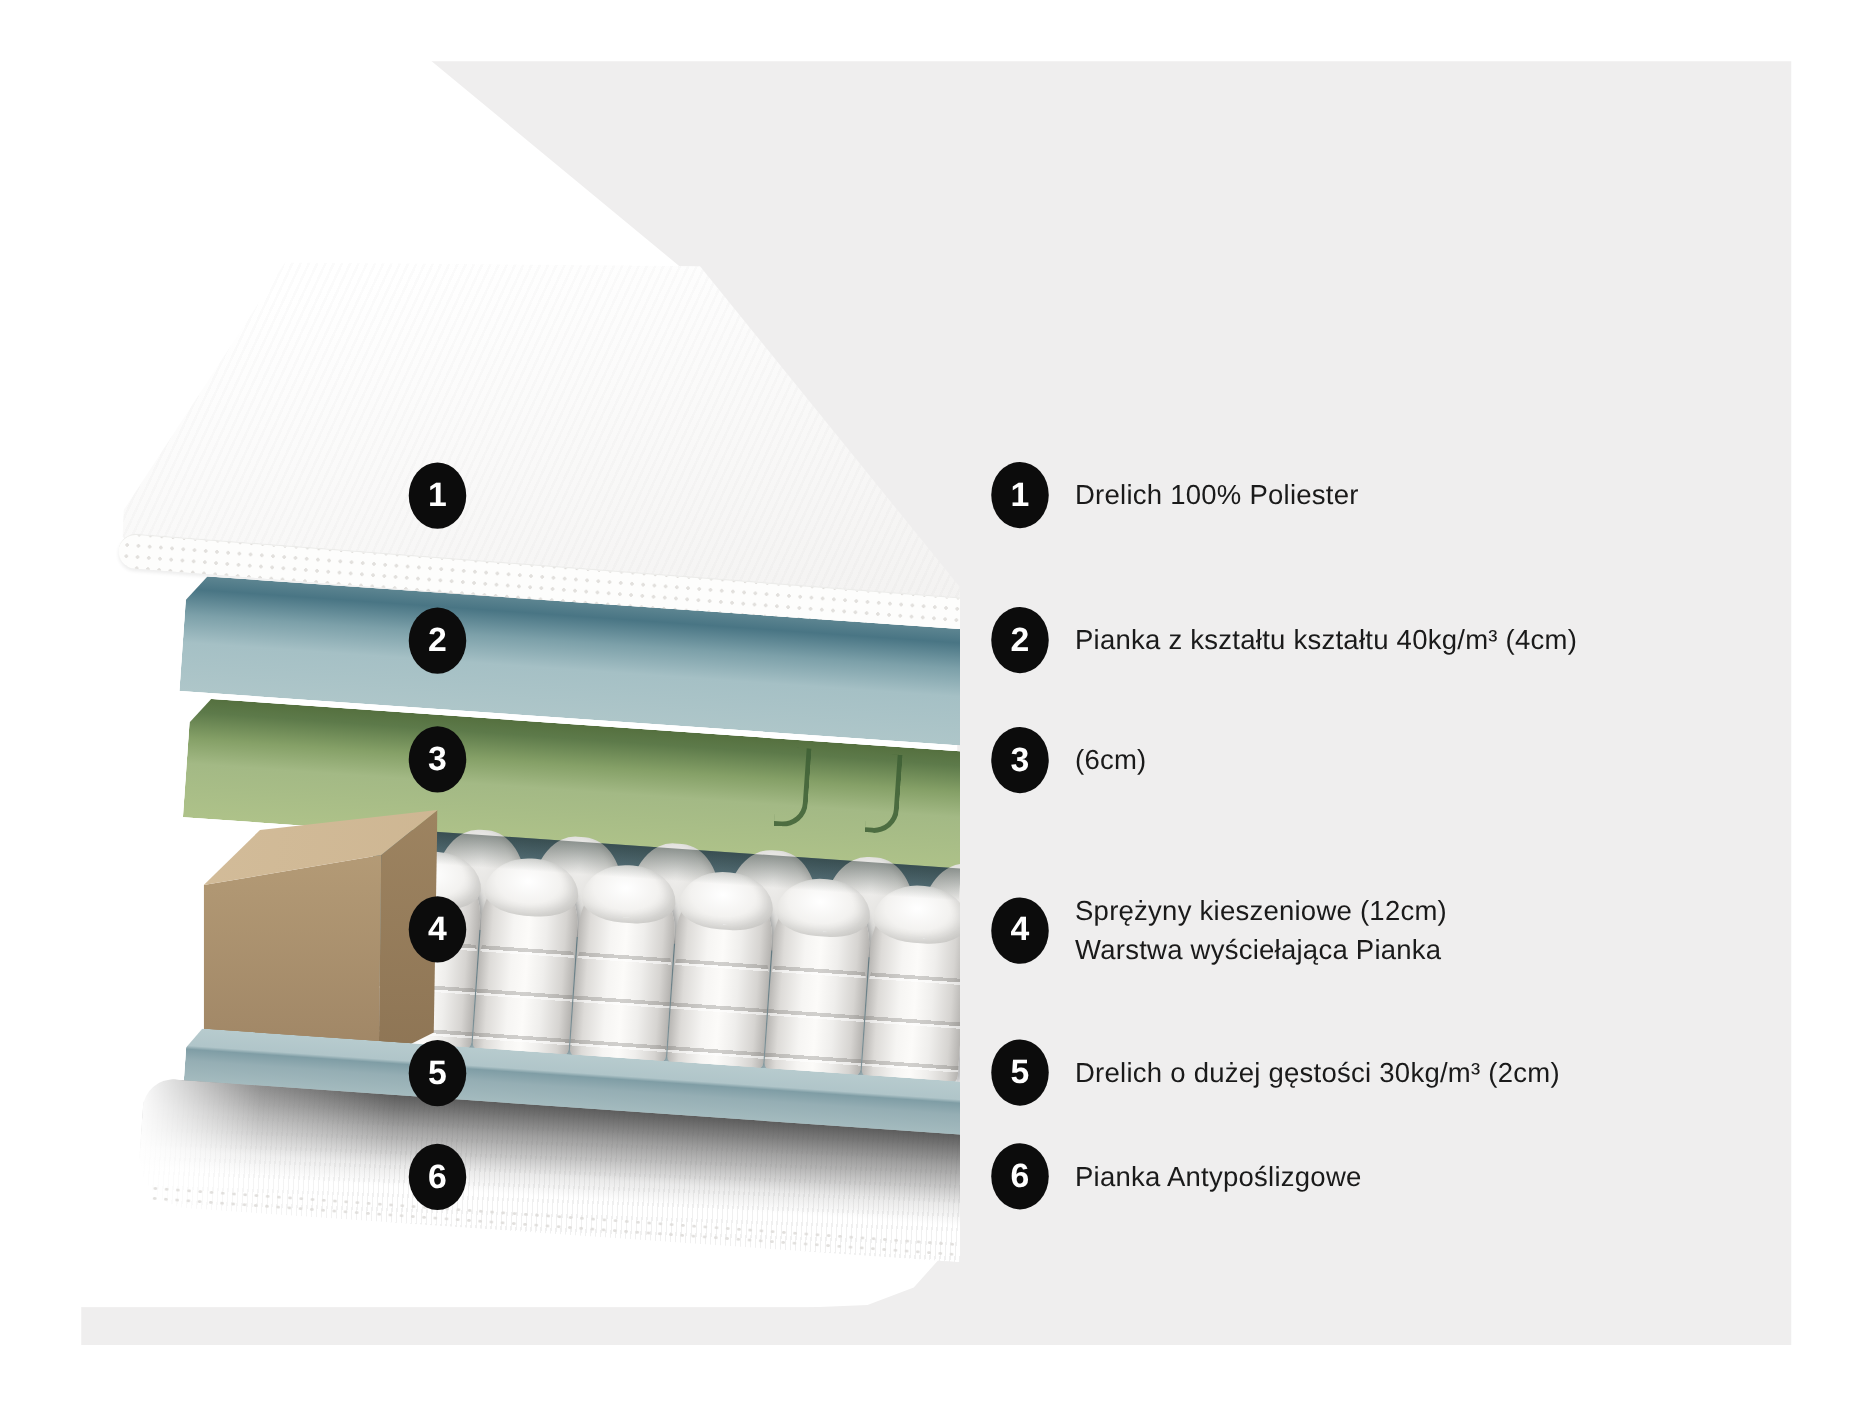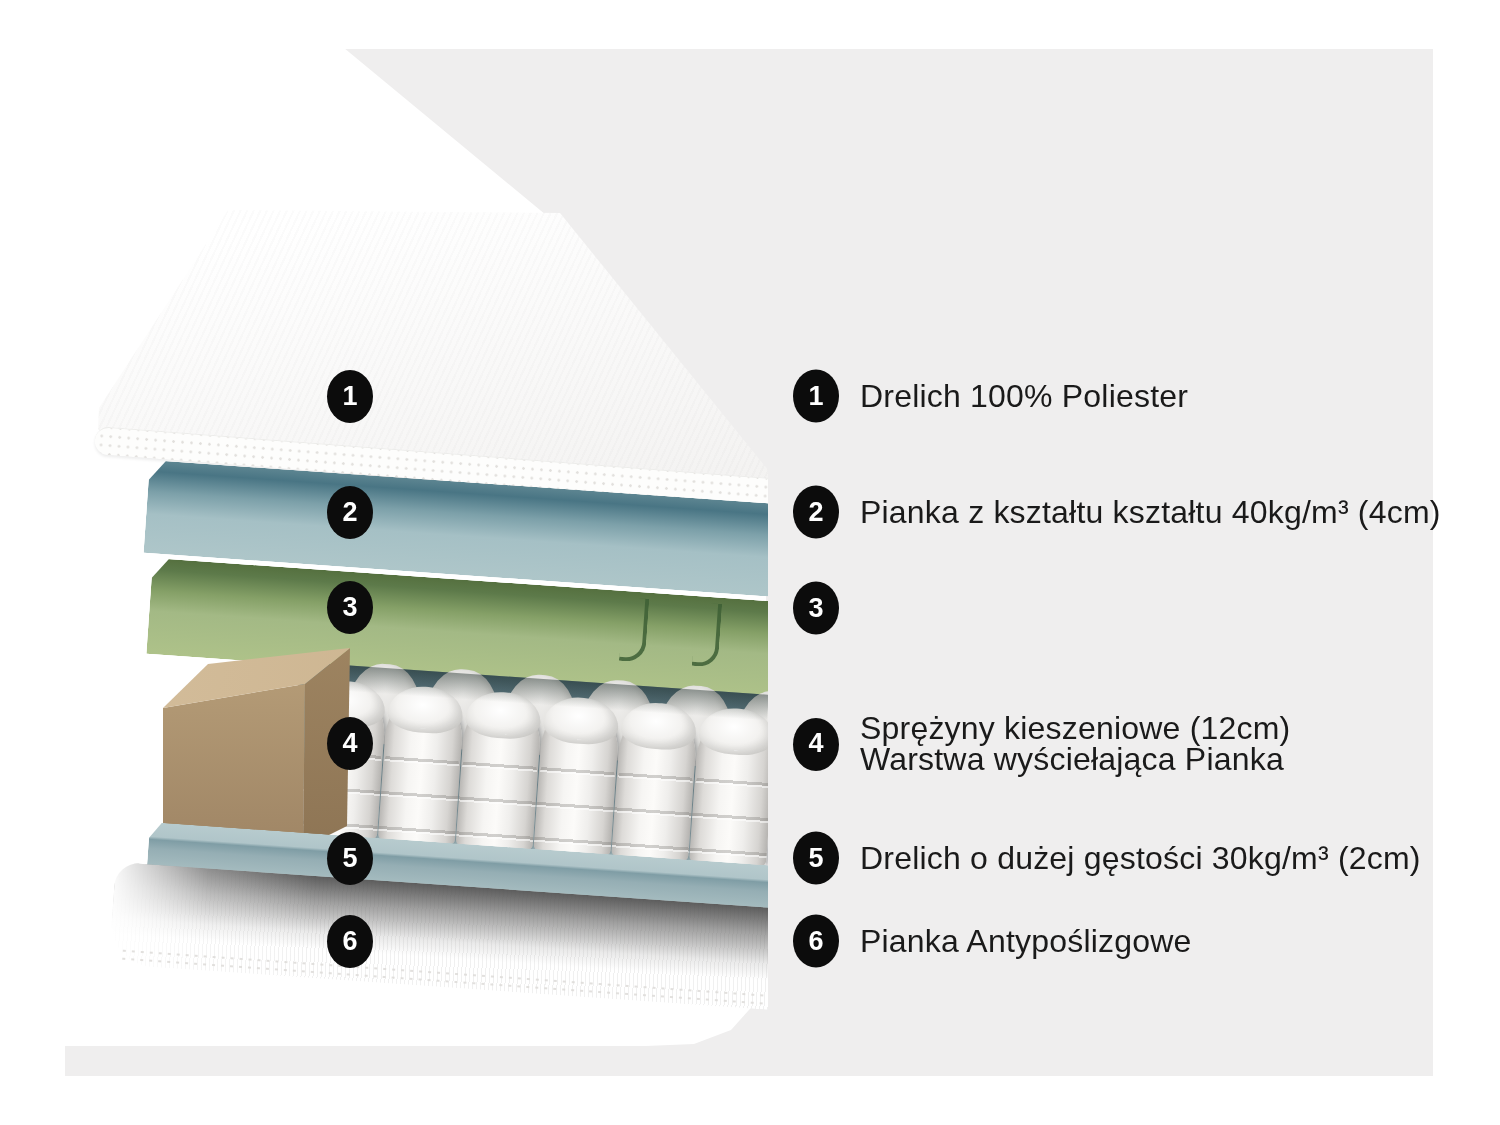--- a/index.html
+++ b/index.html
@@ -127,21 +127,21 @@
     background:#0c0c0c;color:#ffffff;
     display:flex;align-items:center;justify-content:center;
     font-size:27px;font-weight:600;z-index:20;padding-bottom:1px;box-sizing:border-box;
   }
   .legend-item{
     position:absolute;left:793px;display:flex;align-items:center;gap:21px;
     transform:translateY(-50%);z-index:20;
   }
   .legend-item .badge{position:static;flex:0 0 auto;}
   .legend-text{
-    font-size:32px;line-height:31px;font-weight:500;color:#1a1a1a;letter-spacing:.2px;
+    font-size:22px;line-height:31px;font-weight:500;color:#1a1a1a;letter-spacing:.2px;
   }
   .legend-text span{display:block;}
 </style>
 </head>
 <body>
 
 <div class="canvas">
 
   <div class="panel"></div>
   <div class="swoosh"></div>
@@ -215,20 +215,21 @@
       </div>
     <div class="legend-text">
         <span>Pianka z kształtu kształtu 40kg/m³ (4cm)</span>
       </div>
   </div>
   <div class="legend-item" style="top:608px;">
     <div class="badge">
         <span>3</span>
       </div>
     <div class="legend-text">
+      <span>(6cm)</span>
     </div>
   </div>
   <div class="legend-item" style="top:744px;">
     <div class="badge">
         <span>4</span>
       </div>
     <div class="legend-text">
       <span>Sprężyny kieszeniowe (12cm)</span>
       <span>Warstwa wyściełająca Pianka</span>
     </div>

